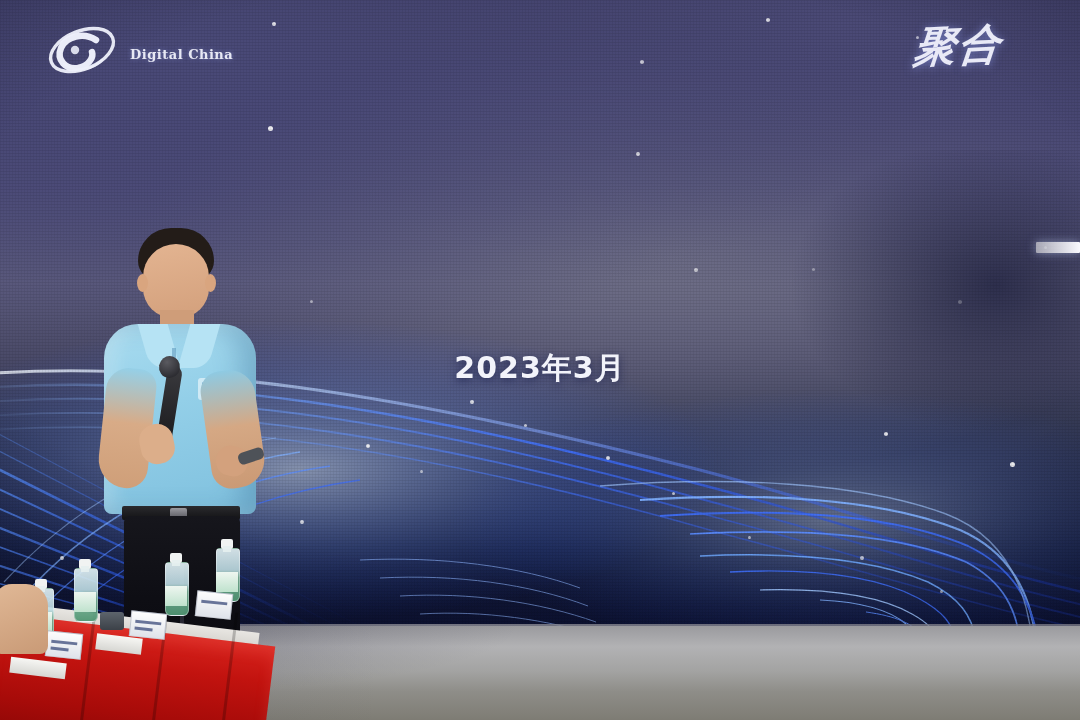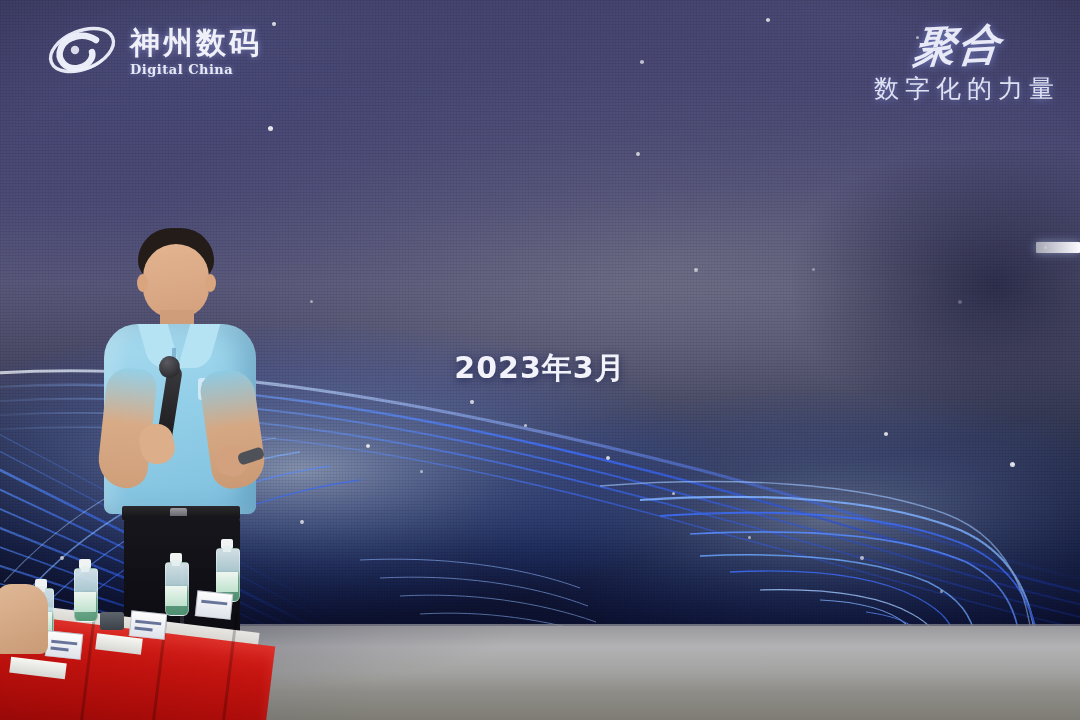--- a/index.html
+++ b/index.html
@@ -385,28 +385,26 @@
     <div class="logo">
       <svg class="logo-mark" viewBox="0 0 76 64">
         <g fill="none" stroke="#eef0fb" stroke-linecap="round">
           <ellipse cx="38" cy="30" rx="33" ry="19" transform="rotate(-22 38 30)" stroke-width="3.4" opacity=".95"></ellipse>
           <path d="M 52 20 C 40 12 22 16 17 28 C 12 40 22 50 34 48 C 44 46 50 38 48 32" stroke-width="6.5" opacity=".98"></path>
           <path d="M 20 44 C 30 52 50 50 58 40" stroke-width="2.4" opacity=".75"></path>
         </g>
         <circle cx="31" cy="30" r="4.2" fill="#e9ebf8" opacity=".9"></circle>
       </svg>
       <div class="logo-txt">
-        <div class="logo-cn">神州数码</div>
         <div class="logo-en">Digital China</div>
       </div>
     </div>
 
     <div class="brand-right">
       <div class="brand-juhe">聚合</div>
-      <div class="brand-sub">数字化的力量</div>
     </div>
 
     <div class="edge-bar"></div>
 
     <div class="date">2023年3月</div>
   </div>
 
   <div class="floor-edge"></div>
   <div class="floor"></div>
   <div class="floor-shade"></div>

